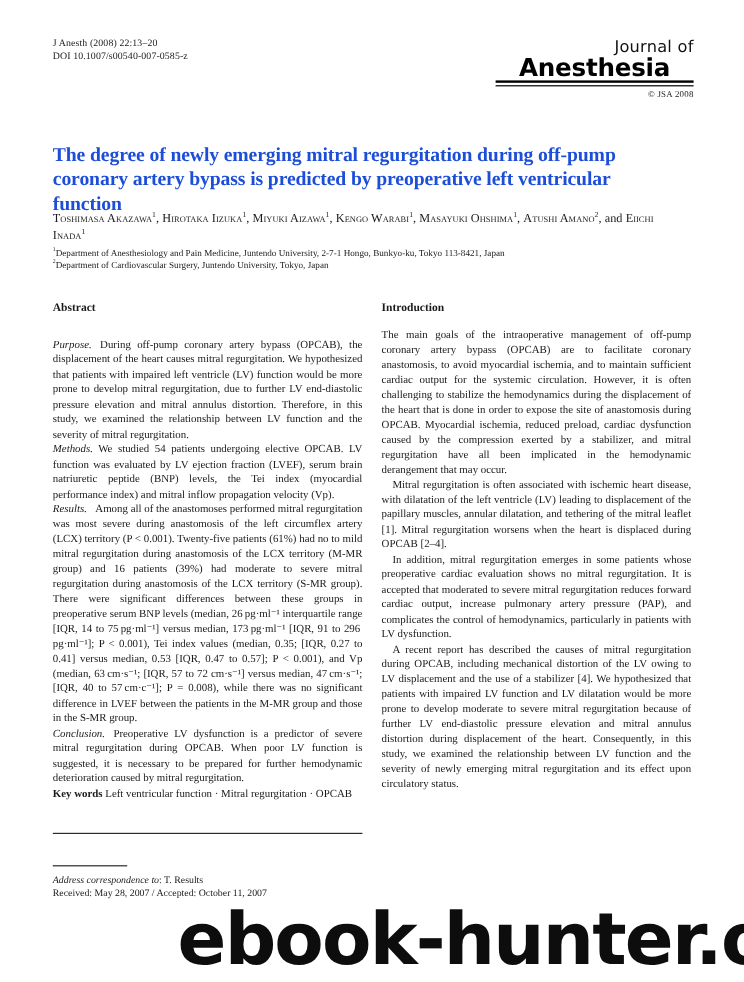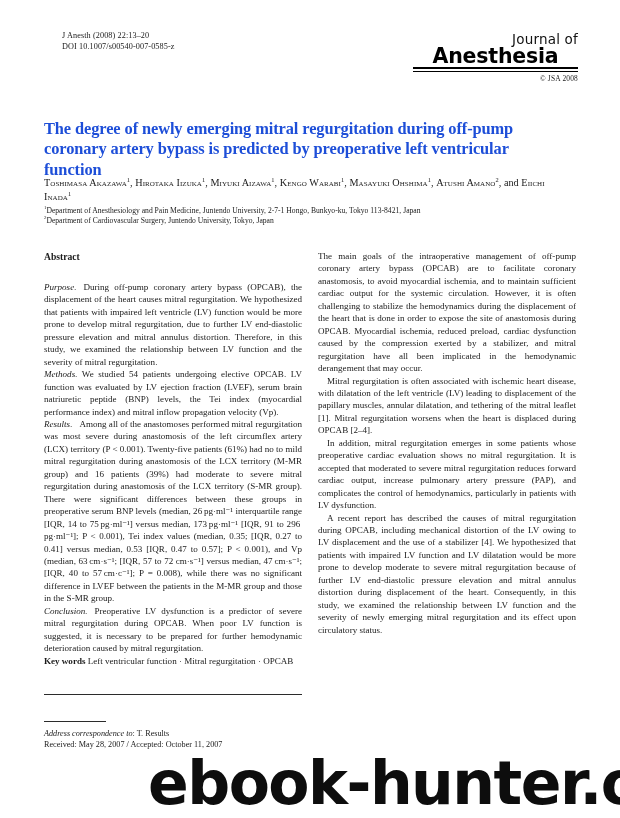--- a/index.html
+++ b/index.html
@@ -25,21 +25,21 @@
   
   .masthead {
     position: absolute;
     left: 44px;
     top: 30px;
     right: 42px;
     height: 64px;
   }
   .journal-ref {
     position: absolute;
-    left: 18px;
+    left: 0;
     top: 0;
     font-size: 8.2px;
     line-height: 11.2px;
     color: #1a1a1a;
     letter-spacing: 0.1px;
   }
   .logo-block {
     position: absolute;
     right: 0;
     top: 2px;
@@ -257,20 +257,21 @@
 
   <div class="rule-full"></div>
   <div class="rule-short"></div>
 
   <div class="footnote">
     <div><i>Address correspondence to</i><span>: T. Results</span></div>
     <div>Received: May 28, 2007 / Accepted: October 11, 2007</div>
   </div>
 
   <div class="col col-right">
+    <div class="sec-head intro">Introduction</div>
     <p>The main goals of the intraoperative management of off-pump coronary artery bypass (OPCAB) are to facilitate coronary anastomosis, to avoid myocardial ischemia, and to maintain sufficient cardiac output for the systemic circulation. However, it is often challenging to stabilize the hemodynamics during the displacement of the heart that is done in order to expose the site of anastomosis during OPCAB. Myocardial ischemia, reduced preload, cardiac dysfunction caused by the compression exerted by a stabilizer, and mitral regurgitation have all been implicated in the hemodynamic derangement that may occur.</p>
     <p class="indent">Mitral regurgitation is often associated with ischemic heart disease, with dilatation of the left ventricle (LV) leading to displacement of the papillary muscles, annular dilatation, and tethering of the mitral leaflet [1]. Mitral regurgitation worsens when the heart is displaced during OPCAB [2–4].</p>
     <p class="indent">In addition, mitral regurgitation emerges in some patients whose preoperative cardiac evaluation shows no mitral regurgitation. It is accepted that moderated to severe mitral regurgitation reduces forward cardiac output, increase pulmonary artery pressure (PAP), and complicates the control of hemodynamics, particularly in patients with LV dysfunction.</p>
     <p class="indent">A recent report has described the causes of mitral regurgitation during OPCAB, including mechanical distortion of the LV owing to LV displacement and the use of a stabilizer [4]. We hypothesized that patients with impaired LV function and LV dilatation would be more prone to develop moderate to severe mitral regurgitation because of further LV end-diastolic pressure elevation and mitral annulus distortion during displacement of the heart. Consequently, in this study, we examined the relationship between LV function and the severity of newly emerging mitral regurgitation and its effect upon circulatory status.</p>
   </div>
 
   <div class="watermark">ebook-hunter.org</div>
 
 </div>
 

